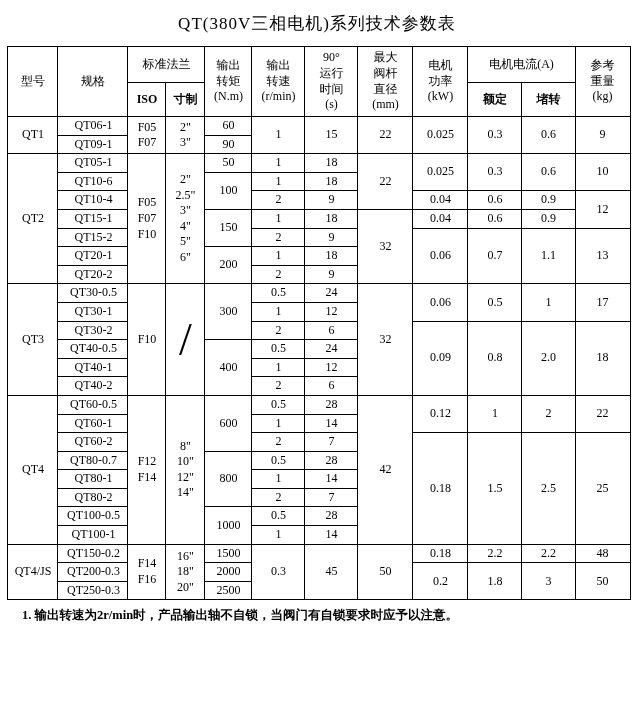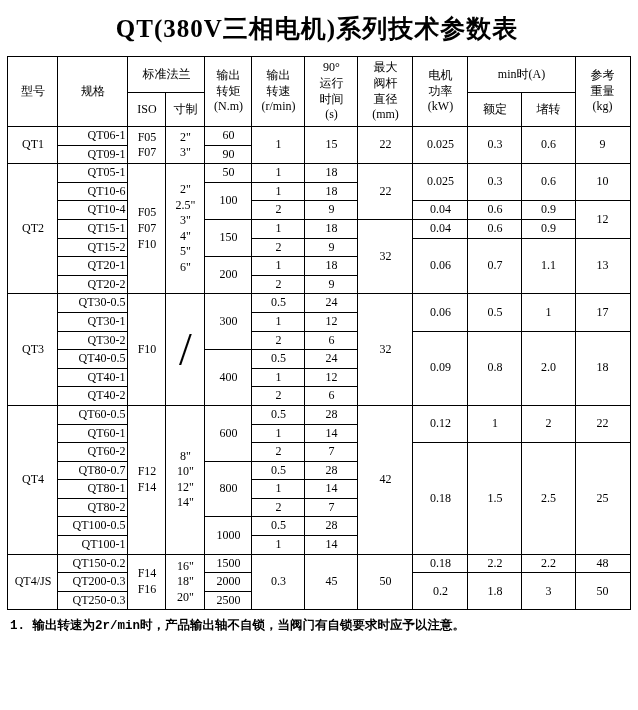--- a/index.html
+++ b/index.html
@@ -2,42 +2,42 @@
 <html><head>
 <meta charset="utf-8">
 <style>
   html, body { margin: 0; padding: 0; background: #ffffff; }
   .page {
     width: 638px; height: 710px; background: #ffffff; color: #000000;
     font-family: "Liberation Serif", "DejaVu Serif", serif;
     box-sizing: border-box; padding-top: 12px; overflow: hidden;
   }
   .title {
-    text-align: center; font-size: 25px; font-weight: bold;
+    text-align: center; font-size: 17px; font-weight: normal;
     margin: 0 4px 11px 0; letter-spacing: 1px;
   }
   table.params {
     border-collapse: collapse; table-layout: fixed;
     margin: 0 auto; width: 622px;
   }
   th, td {
     border: 1px solid #000000; text-align: center; vertical-align: middle;
     font-size: 12px; font-weight: normal; padding: 1px 2px;
     white-space: pre-line; line-height: 1.3; box-sizing: border-box;
     overflow: hidden;
   }
   thead tr:first-child th { height: 36px; margin-top: 44px; }
-  thead tr:last-child th { height: 34px; }
+  thead tr:last-child th { height: 34px; font-weight: bold; }
   tbody td { height: 18px; }
-  td[data-name="spec-cell"] { text-align: right; padding-left: 3px; }
+  td[data-name="spec-cell"] { text-align: center; padding-left: 3px; }
   td.slash { font-size: 46px; line-height: 1; font-weight: normal; }
   .notes { margin: 7px 0 0 10px; }
   .notes p {
-    margin: 0 0 7px 0; font-size: 12.5px; font-weight: bold;
-    font-family: Liberation Mono, monospace;
+    margin: 0 0 7px 12px; font-size: 12.5px; font-weight: bold;
+    font-family: Liberation Serif, serif;
   }
 </style>
 </head>
 <body>
 
 <div class="page" data-name="document-page">
 
   <h1 class="title" data-name="page-title">QT(380V三相电机)系列技术参数表</h1>
 
   <table class="params" data-name="parameters-table">
@@ -70,21 +70,21 @@
 运行
 时间
 (s)</th>
         <th rowspan="2" data-name="col-header-stem">最大
 阀杆
 直径
 (mm)</th>
         <th rowspan="2" data-name="col-header-power">电机
 功率
 (kW)</th>
-        <th colspan="2" data-name="col-header-current">min时(A)</th>
+        <th colspan="2" data-name="col-header-current">电机电流(A)</th>
         <th rowspan="2" data-name="col-header-weight">参考
 重量
 (kg)</th>
       </tr>
       <tr data-name="header-row-2">
         <th data-name="col-header-iso">ISO</th>
         <th data-name="col-header-inch">寸制</th>
         <th data-name="col-header-rated">额定</th>
         <th data-name="col-header-locked">堵转</th>
       </tr>

